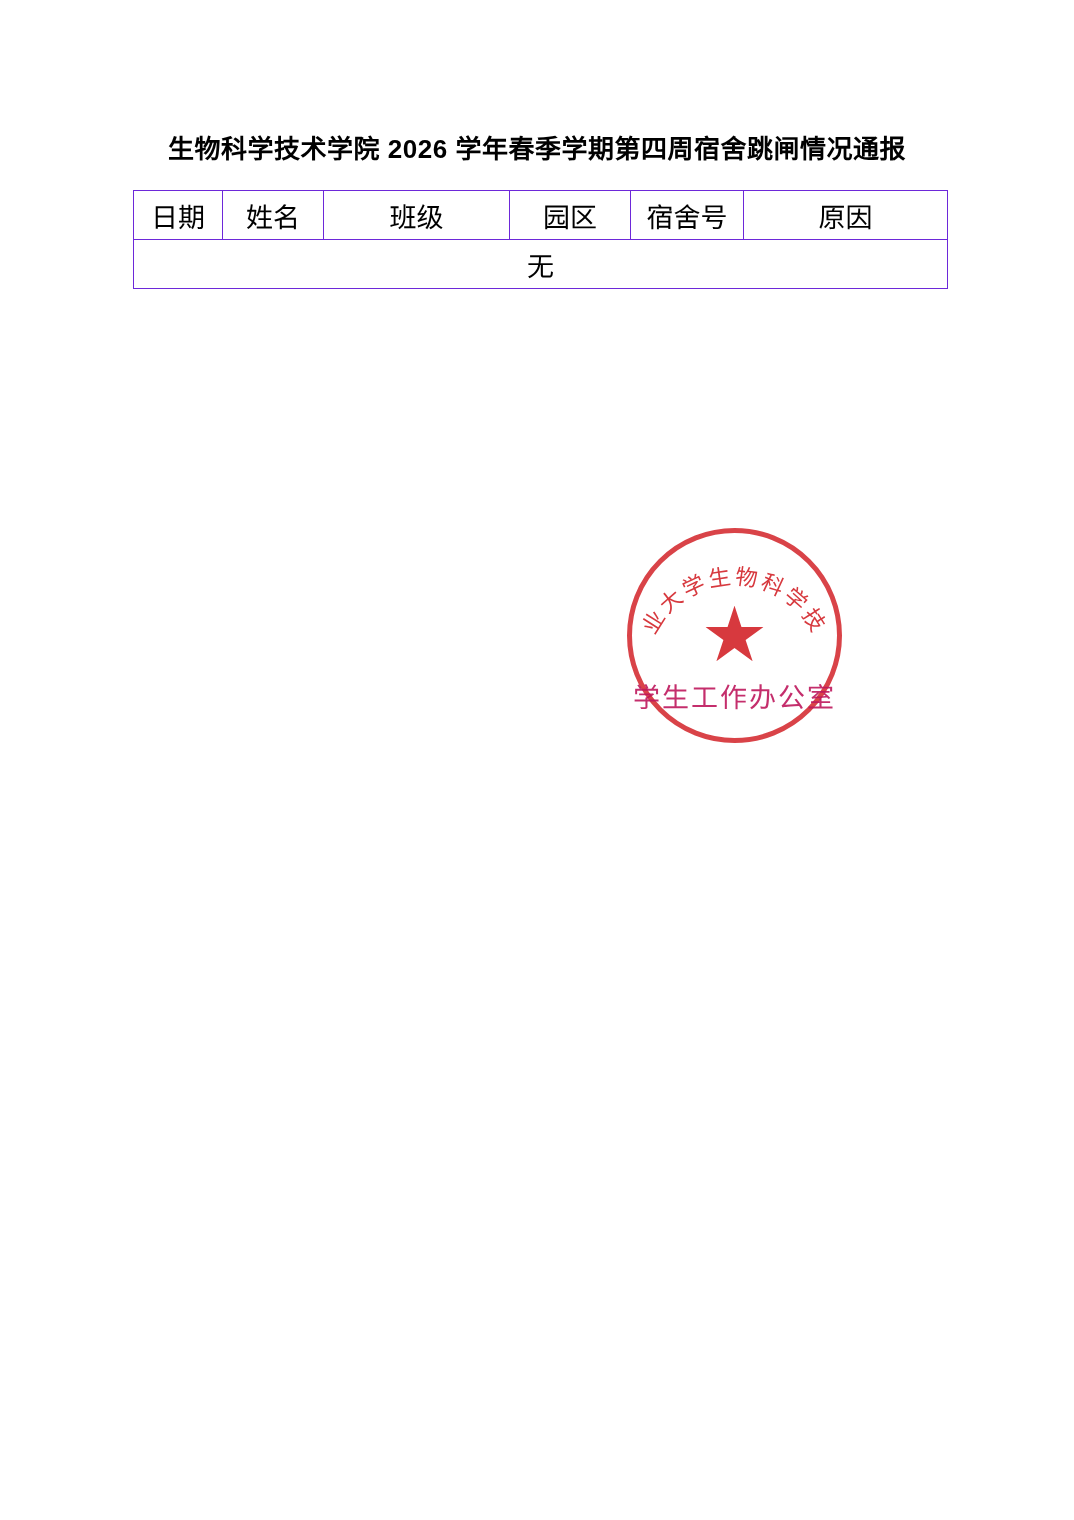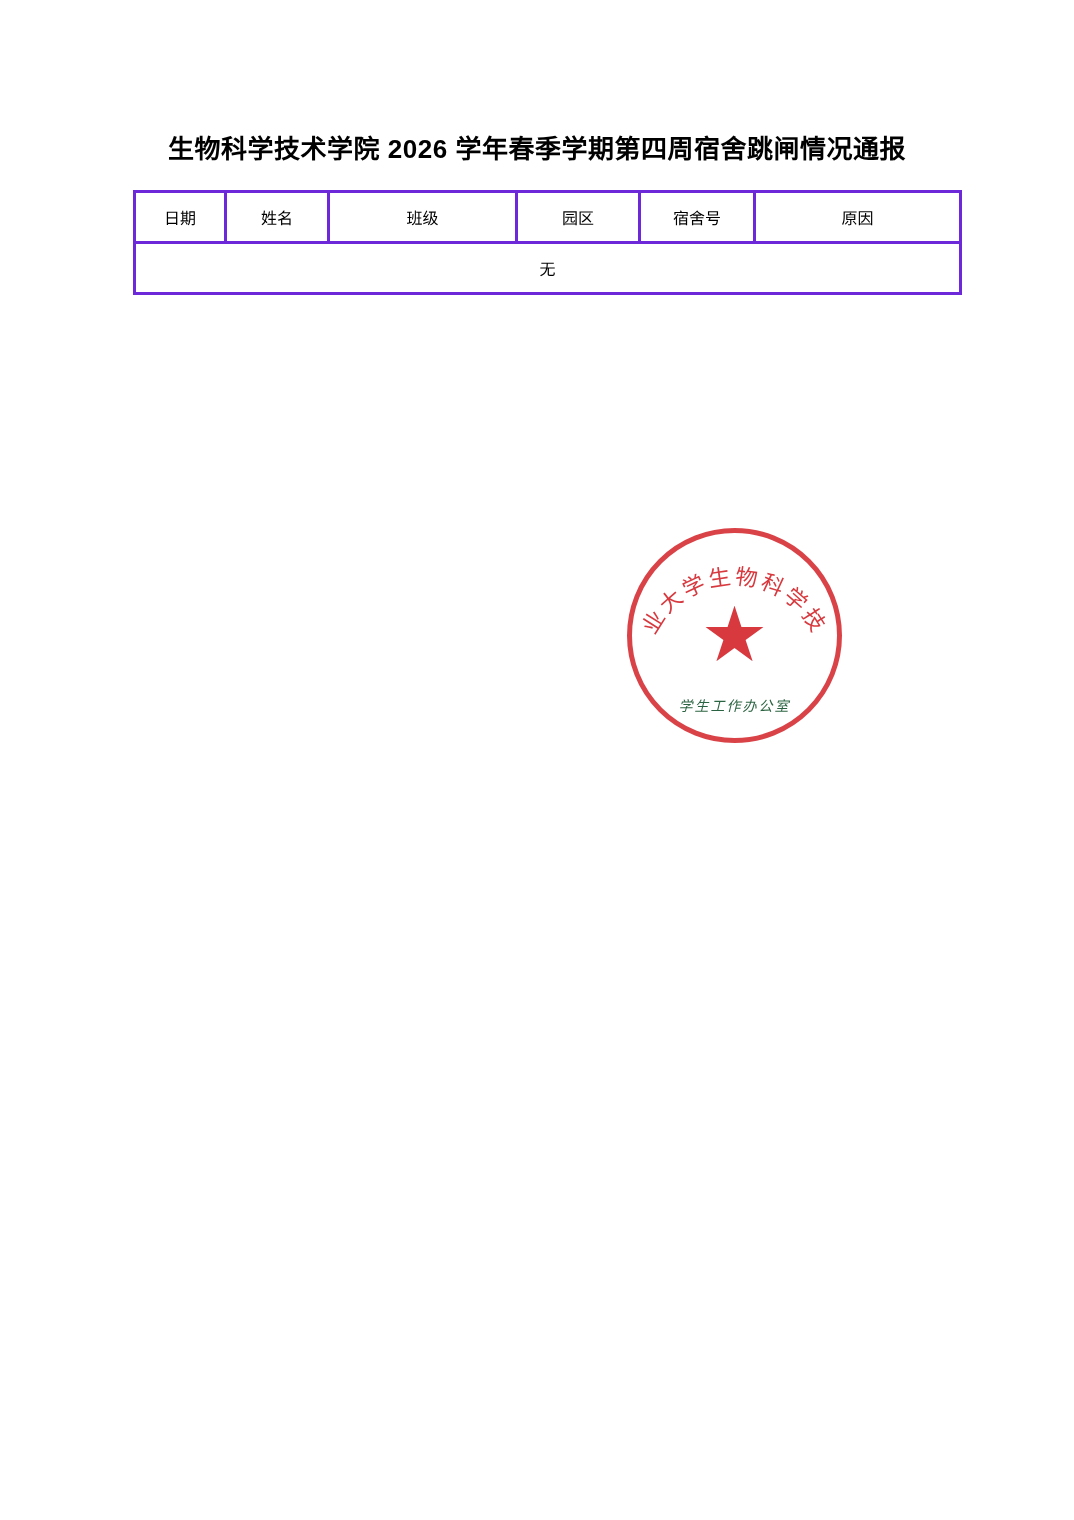--- a/index.html
+++ b/index.html
@@ -36,23 +36,23 @@
     left: 133px;
     width: 808px;
   }
   table.report {
     border-collapse: collapse;
     width: 100%;
     table-layout: fixed;
   }
   table.report th,
   table.report td {
-    border: 3px solid #6d28d9;
+    border: 1px solid #6d28d9;
     text-align: center;
-    font-size: 16px;
+    font-size: 27px;
     font-family: Liberation Sans, sans-serif;
     padding: 0;
     height: 48px;
     vertical-align: middle;
     font-weight: normal;
   }
   table.report th {
     font-weight: normal;
   }
   .col-date   { width: 88px; }
@@ -123,26 +123,25 @@
     color: #d3242a;
     line-height: 1;
     opacity: 0.9;
   }
   .seal .bottom-text {
     position: absolute;
     left: 0;
     right: 0;
     bottom: 28px;
     text-align: center;
-    color: #14532d;
-    font-size: 14px;
+    color: #be185d;
+    font-size: 27px;
     font-family: "Liberation Sans", "DejaVu Sans", sans-serif;
     letter-spacing: 2px;
     opacity: 0.9;
-    font-style: italic;
   }
   .seal-arc-text {
     fill: #d3242a;
     font-size: 22px;
     font-family: "Liberation Sans", "DejaVu Sans", sans-serif;
     letter-spacing: 3px;
     opacity: 0.9;
   }
 </style>
 </head>

